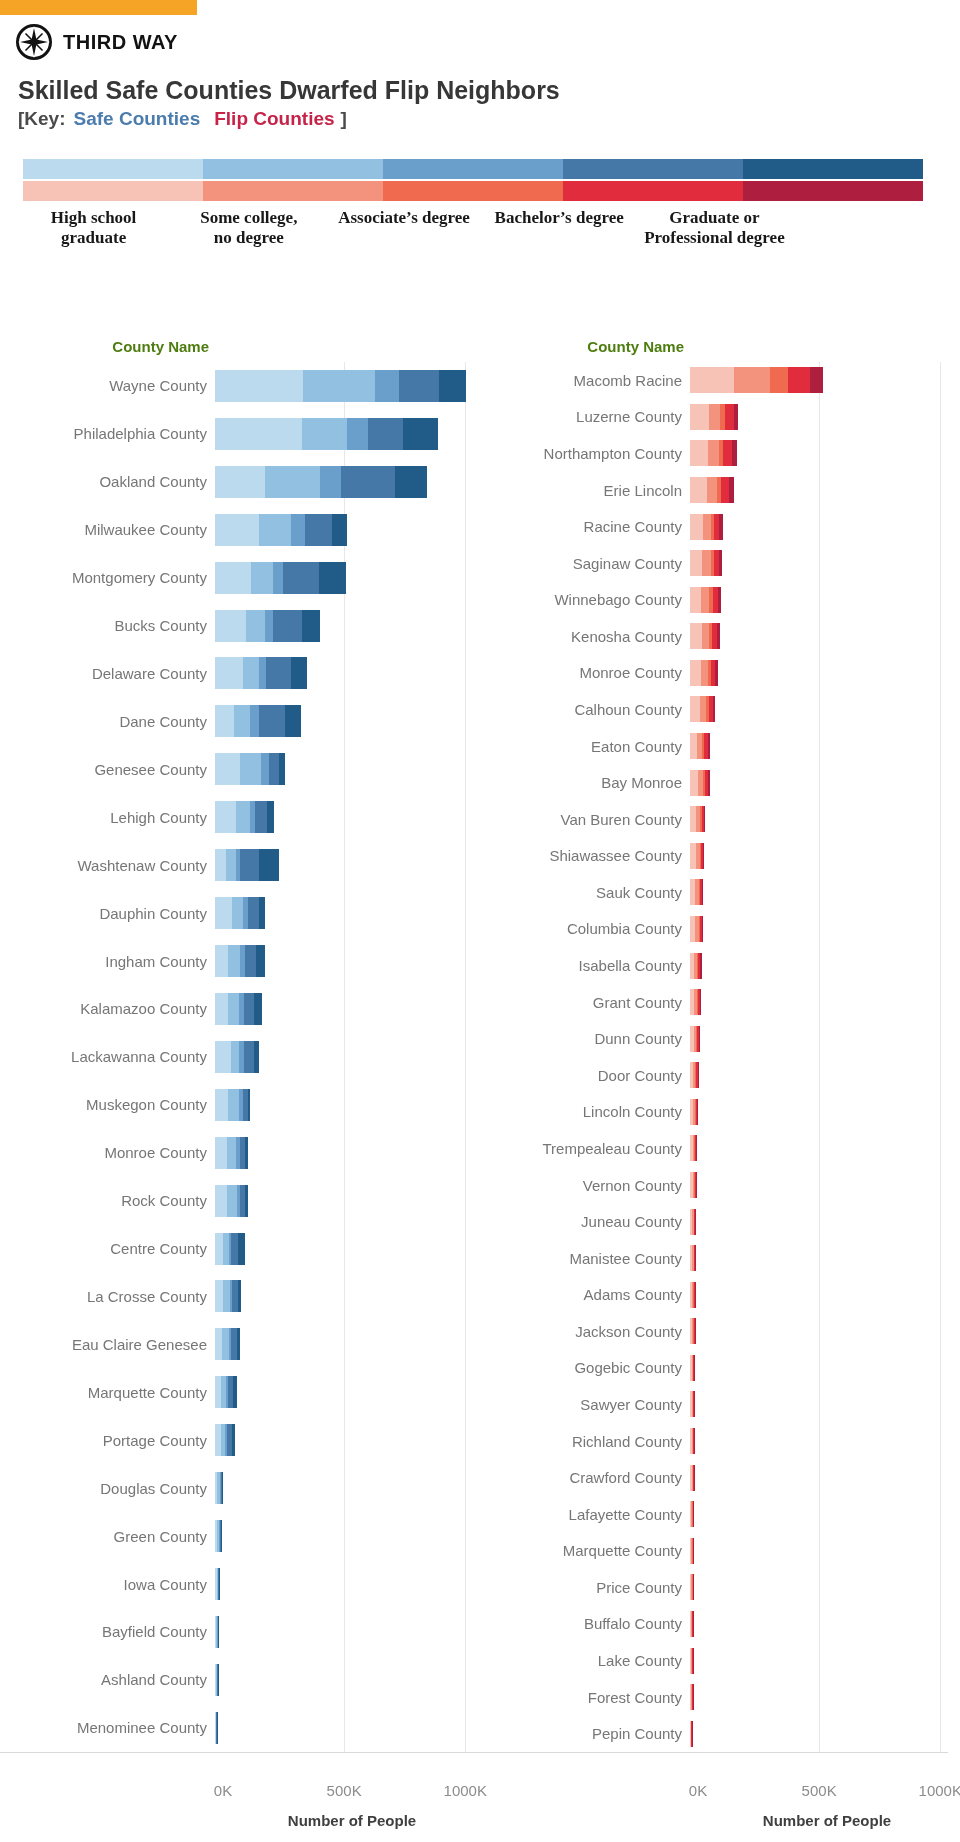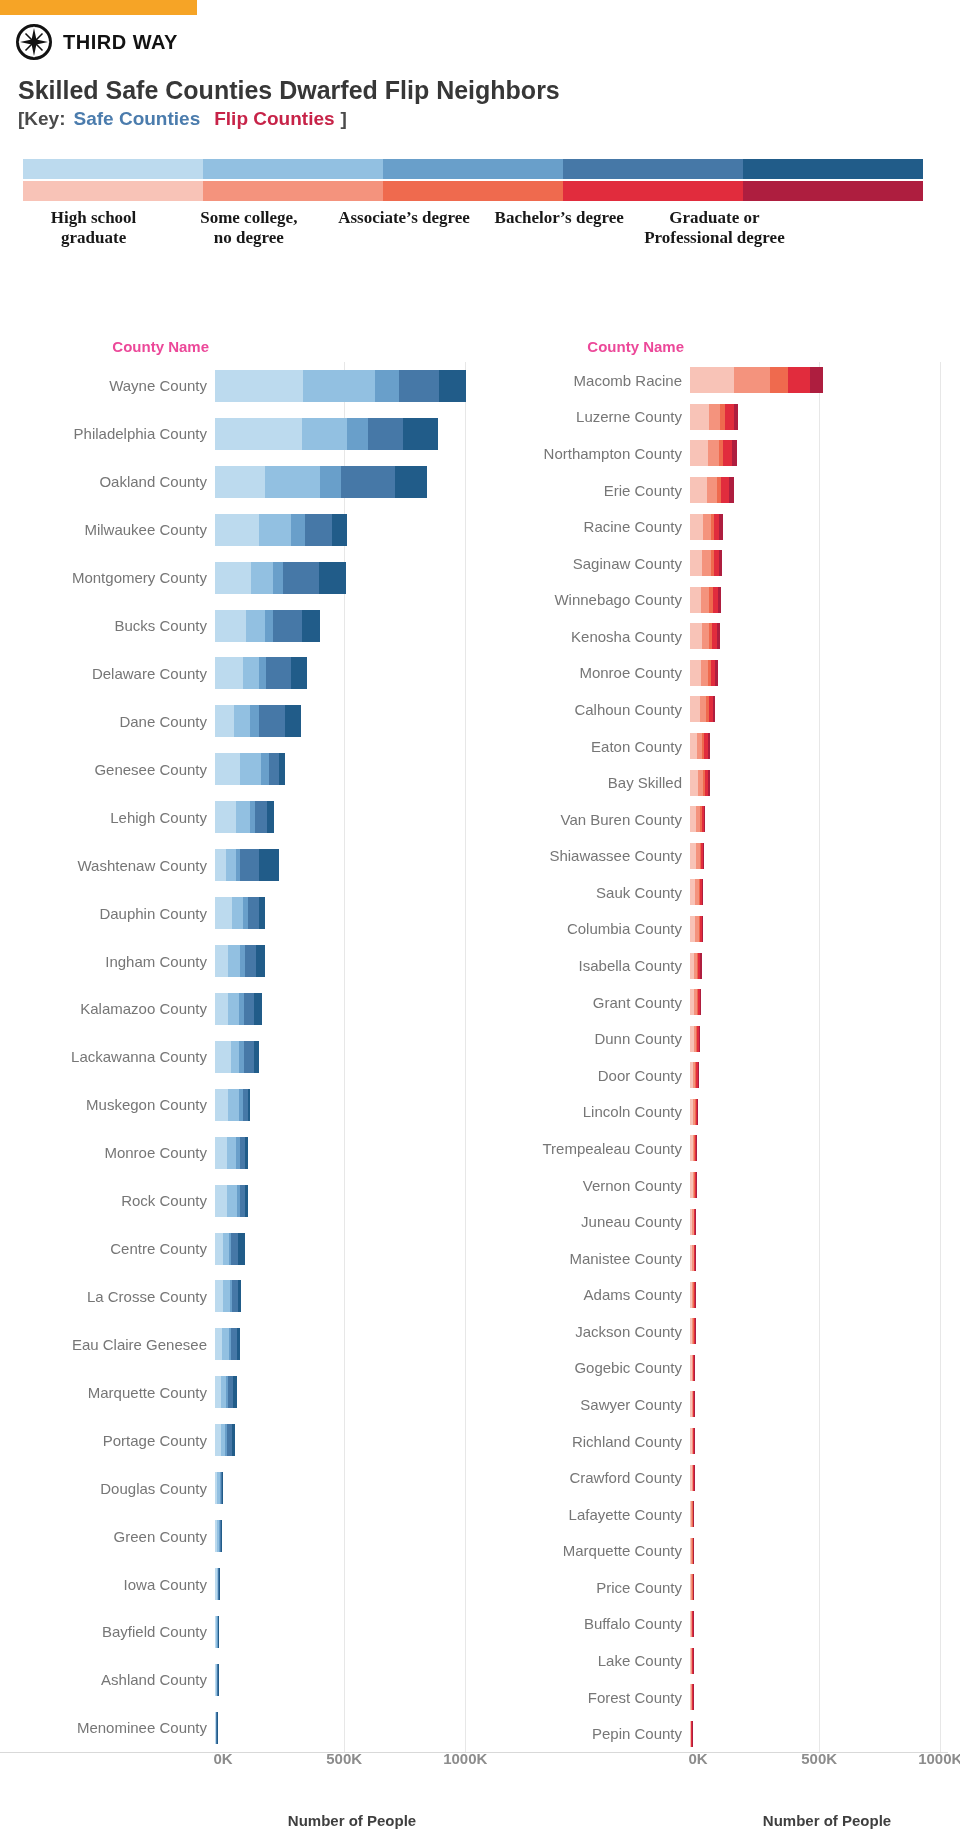--- a/index.html
+++ b/index.html
@@ -26,38 +26,38 @@
   .legend-labels .ed{flex:1;text-align:center;
       font-family:"Liberation Serif",serif;font-weight:700;font-size:17px;
       line-height:20px;color:#181818;}
 
   .chart{position:absolute;top:338px;}
   #chart-0{left:0;width:478px;--labelw:215px;--barh:32px;}
   #chart-1{left:467px;width:482px;--labelw:223px;--barh:26px;}
 
   .chart-header{position:absolute;top:0;left:0;width:var(--labelw);
       text-align:right;padding-right:6px;box-sizing:border-box;
-      font-size:15px;font-weight:600;color:#ec4899;}
+      font-size:15px;font-weight:600;color:#4d7c0f;}
 
   .rows{position:absolute;top:24px;left:0;right:0;height:1390px;
       display:flex;flex-direction:column;justify-content:space-around;}
   .row{display:flex;align-items:center;}
   .row .lbl{width:var(--labelw);box-sizing:border-box;padding-right:8px;
       text-align:right;font-size:15px;color:#767676;white-space:nowrap;}
   .row .plot{width:258px;position:relative;}
   .bar{display:flex;height:var(--barh);}
   .bar span{display:block;height:100%;}
 
   .grid{position:absolute;top:24px;left:calc(var(--labelw) + 8px);width:258px;height:1390px;
       pointer-events:none;}
   .grid i{position:absolute;top:0;bottom:0;width:1px;background:#e7e7e7;}
 
   .baseline{position:absolute;left:0;top:1752px;width:948px;height:1px;background:#d9d9d9;}
 
-  .ticks{position:absolute;top:1412px;left:calc(var(--labelw) + 8px);width:258px;height:20px;font-weight:bold;}
+  .ticks{position:absolute;top:1444px;left:calc(var(--labelw) + 8px);width:258px;height:20px;}
   .ticks span{position:absolute;transform:translateX(-50%);font-size:15px;color:#8c8c8c;white-space:nowrap;}
   .xlabel{position:absolute;top:1474px;left:calc(var(--labelw) + 8px);width:258px;
       text-align:center;font-size:15px;font-weight:600;color:#3f3f3f;}
 </style>
 </head>
 <body>
 
 <div class="page">
 
   <div class="top-bar" id="accent-bar" style="background: rgb(246, 164, 38);"></div>
@@ -505,21 +505,21 @@
             <div class="bar">
               <span style="width: 18.169px; background: rgb(248, 195, 183);"></span>
               <span style="width: 10.9014px; background: rgb(244, 147, 125);"></span>
               <span style="width: 4.36056px; background: rgb(239, 106, 78);"></span>
               <span style="width: 8.47887px; background: rgb(225, 44, 61);"></span>
               <span style="width: 5.32958px; background: rgb(174, 30, 63);"></span>
             </div>
           </div>
         </div>
         <div class="row">
-          <div class="lbl">Erie County</div>
+          <div class="lbl">Erie Lincoln</div>
           <div class="plot">
             <div class="bar">
               <span style="width: 16.9577px; background: rgb(248, 195, 183);"></span>
               <span style="width: 9.69014px; background: rgb(244, 147, 125);"></span>
               <span style="width: 4.84507px; background: rgb(239, 106, 78);"></span>
               <span style="width: 7.75211px; background: rgb(225, 44, 61);"></span>
               <span style="width: 4.84507px; background: rgb(174, 30, 63);"></span>
             </div>
           </div>
         </div>
@@ -601,21 +601,21 @@
             <div class="bar">
               <span style="width: 6.7831px; background: rgb(248, 195, 183);"></span>
               <span style="width: 5.32958px; background: rgb(244, 147, 125);"></span>
               <span style="width: 1.93803px; background: rgb(239, 106, 78);"></span>
               <span style="width: 3.6338px; background: rgb(225, 44, 61);"></span>
               <span style="width: 2.18028px; background: rgb(174, 30, 63);"></span>
             </div>
           </div>
         </div>
         <div class="row">
-          <div class="lbl">Bay Skilled</div>
+          <div class="lbl">Bay Monroe</div>
           <div class="plot">
             <div class="bar">
               <span style="width: 7.75211px; background: rgb(248, 195, 183);"></span>
               <span style="width: 5.32958px; background: rgb(244, 147, 125);"></span>
               <span style="width: 1.93803px; background: rgb(239, 106, 78);"></span>
               <span style="width: 3.1493px; background: rgb(225, 44, 61);"></span>
               <span style="width: 1.69577px; background: rgb(174, 30, 63);"></span>
             </div>
           </div>
         </div>

